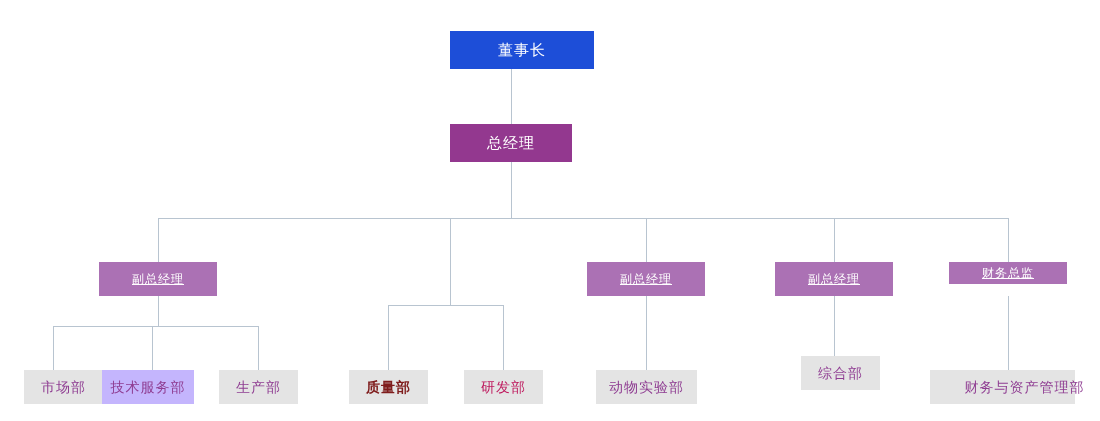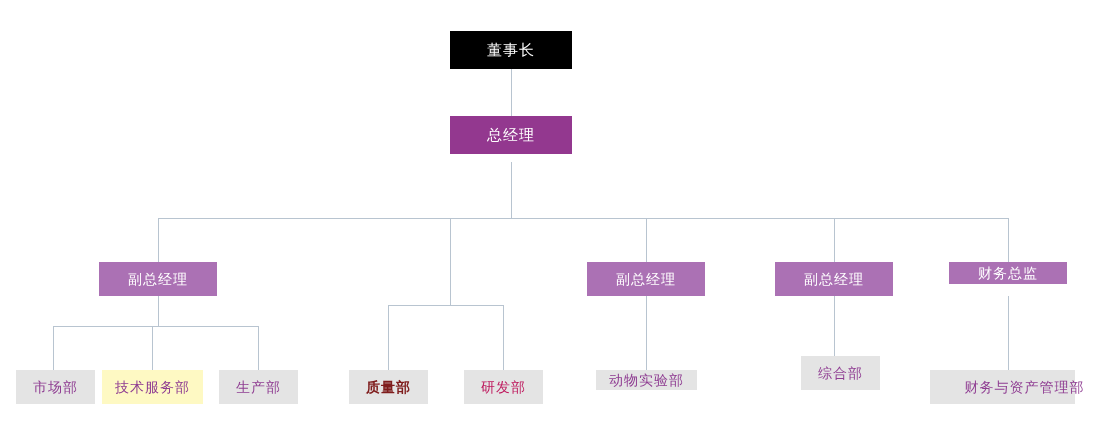--- a/index.html
+++ b/index.html
@@ -28,22 +28,23 @@
   }
   .node-l1 {
     background: #93388f;
     color: #ffffff;
     font-size: 15px;
     letter-spacing: 1px;
   }
   .node-l2 {
     background: #ab71b4;
     color: #ffffff;
-    font-size: 14px;
+    font-size: 12px;
     letter-spacing: 1px;
+    text-decoration: underline;
   }
   .node-leaf {
     background: #e4e4e4;
     color: #8f3d92;
     font-size: 14px;
     letter-spacing: 1px;
   }
   .conn {
     position: absolute;
     background: #b8c4d0;
@@ -73,30 +74,30 @@
   <div class="conn conn-v" style="left: 258px; top: 326px; height: 44px; background: rgb(184, 196, 208);"></div>
 
   <div class="conn conn-h" style="left: 388px; top: 305px; width: 115px; background: rgb(184, 196, 208);"></div>
   <div class="conn conn-v" style="left: 388px; top: 305px; height: 65px; background: rgb(184, 196, 208);"></div>
   <div class="conn conn-v" style="left: 503px; top: 305px; height: 65px; background: rgb(184, 196, 208);"></div>
 
   <div class="conn conn-v" style="left: 646px; top: 296px; height: 74px; background: rgb(184, 196, 208);"></div>
   <div class="conn conn-v" style="left: 834px; top: 296px; height: 74px; background: rgb(184, 196, 208);"></div>
   <div class="conn conn-v" style="left: 1008px; top: 296px; height: 74px; background: rgb(184, 196, 208);"></div>
 
-  <div class="node node-l1" style="left: 450px; top: 31px; width: 122px; height: 38px; background: #000000; color: rgb(255, 255, 255);">董事长</div>
-  <div class="node node-l1" style="left: 450px; top: 116px; width: 122px; height: 38px; background: rgb(147, 56, 143); color: rgb(255, 255, 255);">总经理</div>
+  <div class="node node-l1" style="left: 450px; top: 31px; width: 144px; height: 38px; background: #1d4ed8; color: rgb(255, 255, 255);">董事长</div>
+  <div class="node node-l1" style="left: 450px; top: 124px; width: 122px; height: 38px; background: rgb(147, 56, 143); color: rgb(255, 255, 255);">总经理</div>
 
   <div class="node node-l2" style="left: 99px; top: 262px; width: 118px; height: 34px; background: rgb(171, 113, 180); color: rgb(255, 255, 255);">副总经理</div>
   <div class="node node-l2" style="left: 587px; top: 262px; width: 118px; height: 34px; background: rgb(171, 113, 180); color: rgb(255, 255, 255);">副总经理</div>
   <div class="node node-l2" style="left: 775px; top: 262px; width: 118px; height: 34px; background: rgb(171, 113, 180); color: rgb(255, 255, 255);">副总经理</div>
   <div class="node node-l2" style="left: 949px; top: 262px; width: 118px; height: 22px; background: rgb(171, 113, 180); color: #ffffff;">财务总监</div>
 
-  <div class="node node-leaf" style="left: 16px; top: 370px; width: 79px; height: 34px; background: rgb(228, 228, 228); color: rgb(143, 61, 146);">市场部</div>
-  <div class="node node-leaf" style="left: 102px; top: 370px; width: 101px; height: 34px; background: #fef9c3; color: rgb(143, 61, 146);">技术服务部</div>
+  <div class="node node-leaf" style="left: 24px; top: 370px; width: 79px; height: 34px; background: rgb(228, 228, 228); color: rgb(143, 61, 146);">市场部</div>
+  <div class="node node-leaf" style="left: 102px; top: 370px; width: 92px; height: 34px; background: #c4b5fd; color: rgb(143, 61, 146);">技术服务部</div>
   <div class="node node-leaf" style="left: 219px; top: 370px; width: 79px; height: 34px; background: rgb(228, 228, 228); color: rgb(143, 61, 146);">生产部</div>
   <div class="node node-leaf" style="left: 349px; top: 370px; width: 79px; height: 34px; background: rgb(228, 228, 228); color: #7f1d1d; font-weight: bold;">质量部</div>
   <div class="node node-leaf" style="left: 464px; top: 370px; width: 79px; height: 34px; background: rgb(228, 228, 228); color: #be185d;">研发部</div>
-  <div class="node node-leaf" style="left: 596px; top: 370px; width: 101px; height: 20px; background: rgb(228, 228, 228); color: rgb(143, 61, 146);">动物实验部</div>
+  <div class="node node-leaf" style="left: 596px; top: 370px; width: 101px; height: 34px; background: rgb(228, 228, 228); color: rgb(143, 61, 146);">动物实验部</div>
   <div class="node node-leaf" style="left: 801px; top: 356px; width: 79px; height: 34px; background: rgb(228, 228, 228); color: rgb(143, 61, 146);">综合部</div>
   <div class="node node-leaf" style="left: 930px; top: 370px; width: 145px; height: 34px; background: rgb(228, 228, 228); color: rgb(143, 61, 146); padding-left: 44px;">财务与资产管理部</div>
 
 </div>
 
 </body></html>

